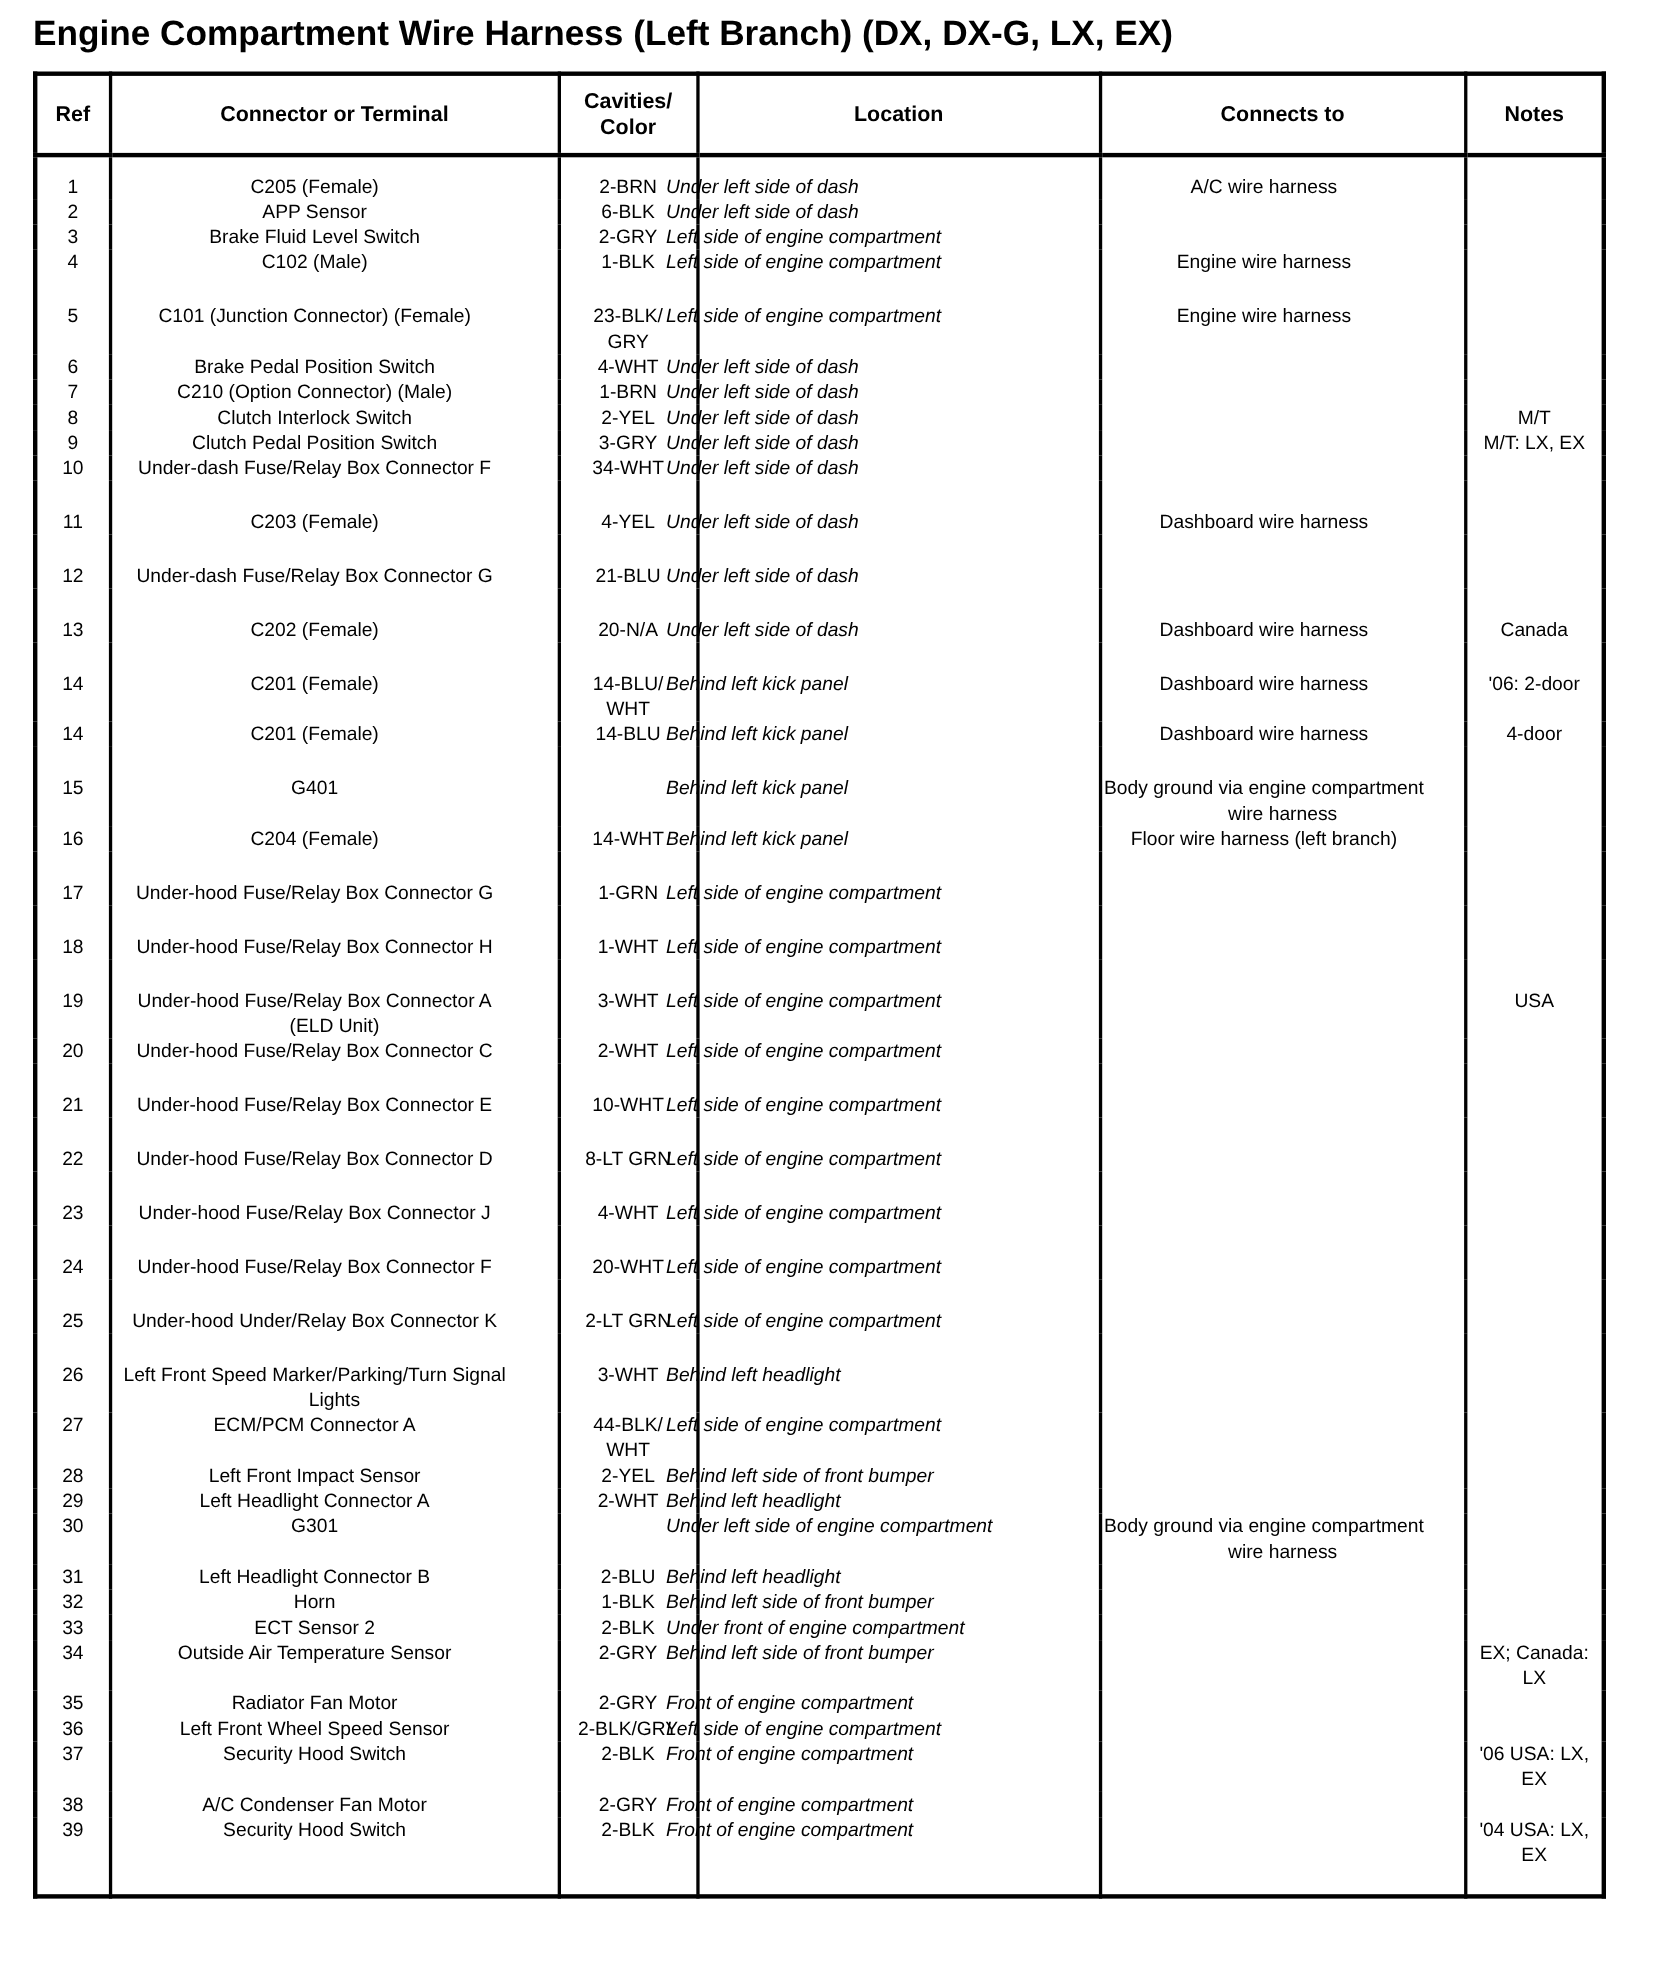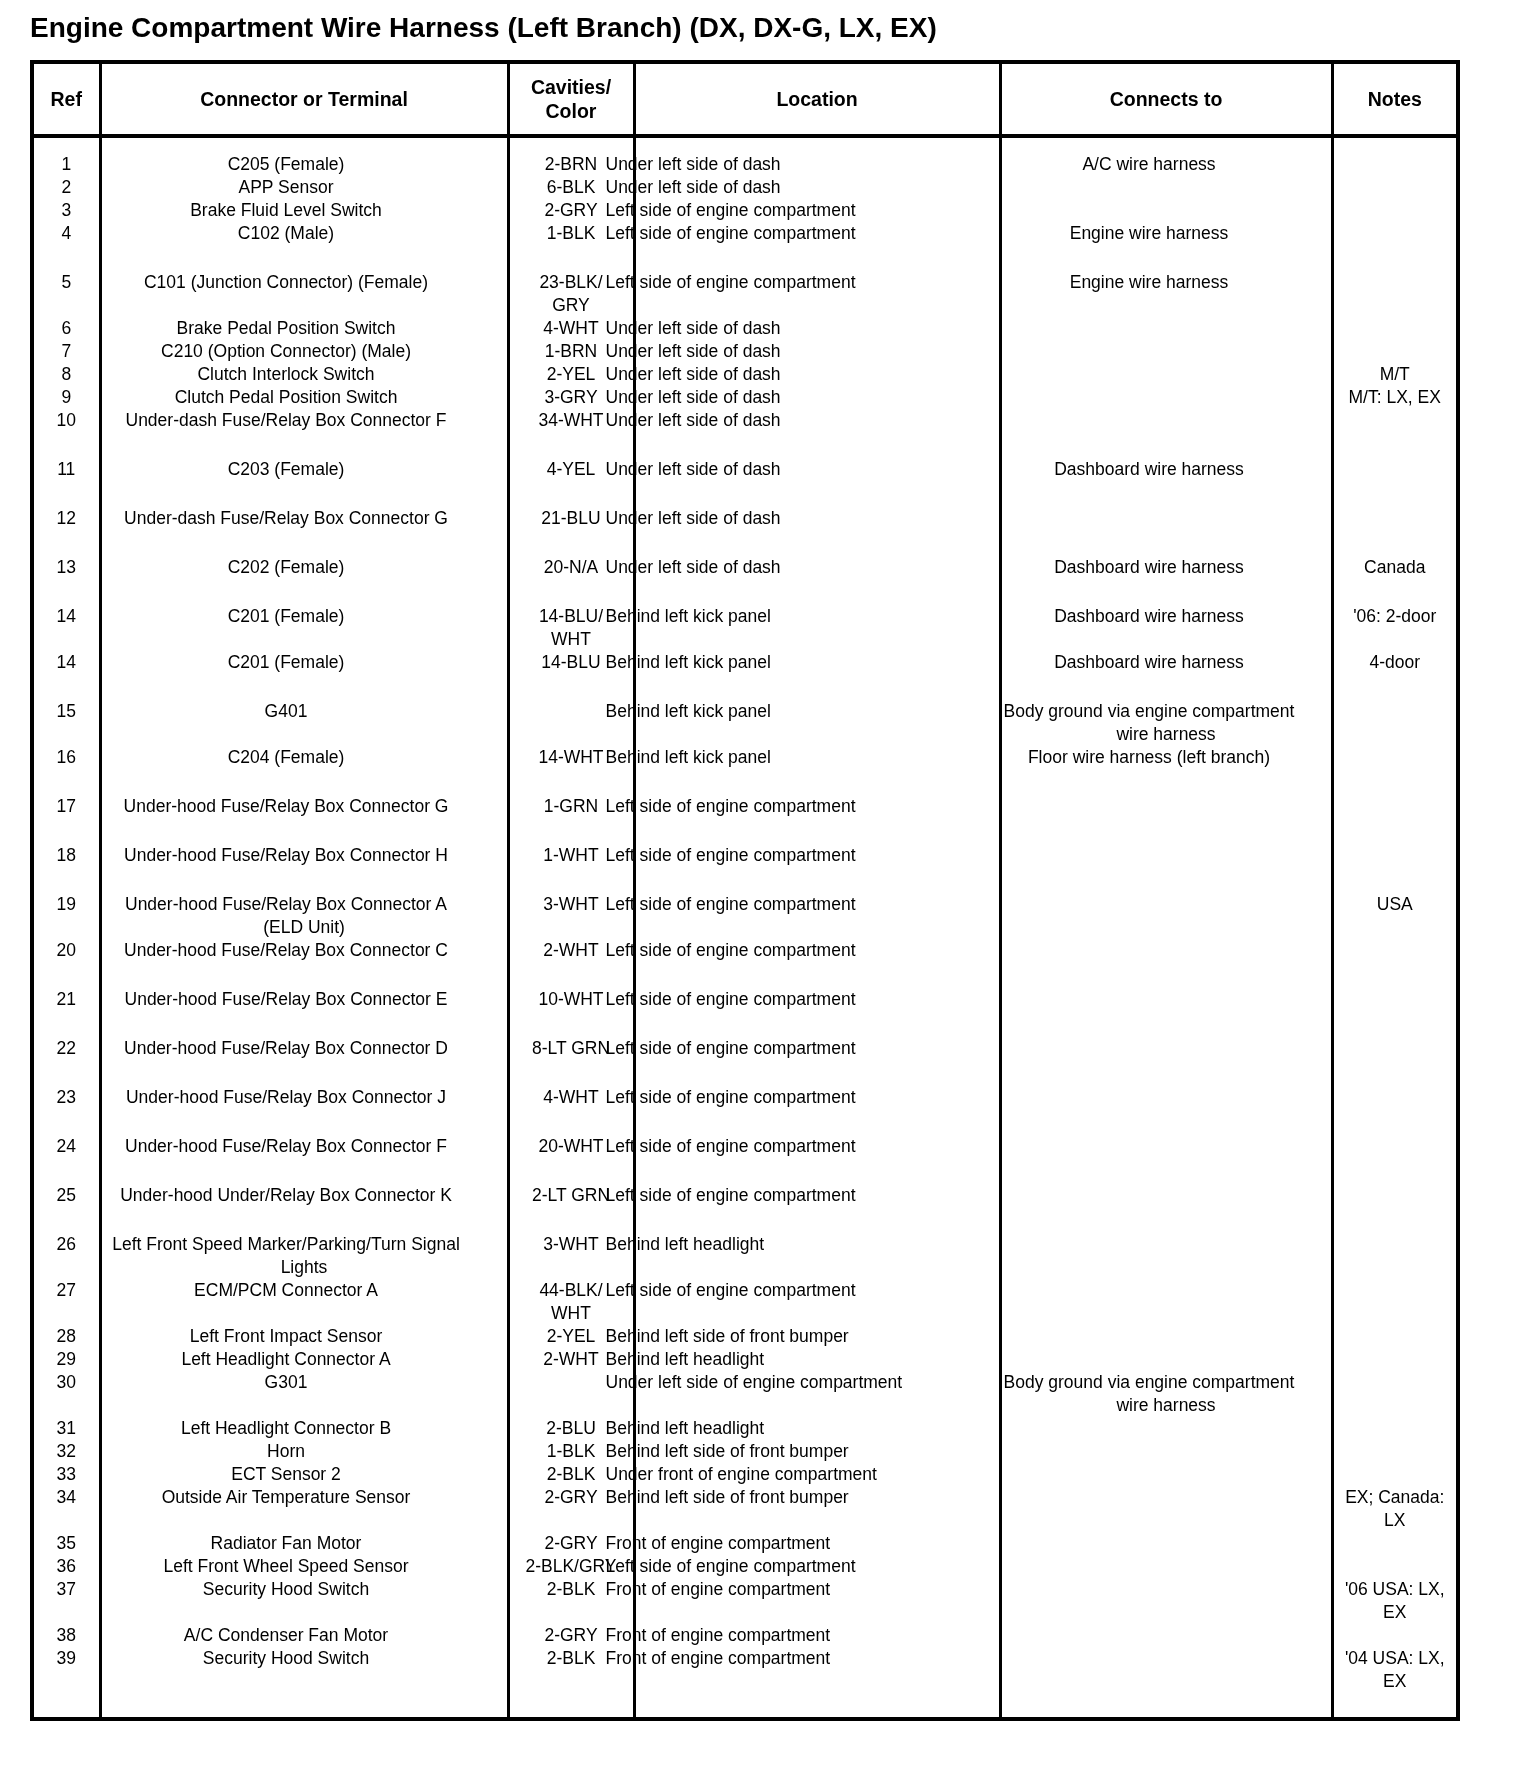--- a/index.html
+++ b/index.html
@@ -11,21 +11,21 @@
   }
   body {
     width: 1520px;
     height: 1792px;
     overflow: hidden;
   }
   .page {
     padding: 12px 0 0 30px;
   }
   .page-title {
-    font-size: 28px;
+    font-size: 32px;
     font-weight: bold;
     letter-spacing: 0px;
     margin: 0 0 16px 0;
     white-space: nowrap;
   }
   table.harness {
     border-collapse: collapse;
     table-layout: fixed;
     border: 4px solid #000;
     width: 1426px;
@@ -47,21 +47,21 @@
     border-top: none;
     border-bottom: none;
     vertical-align: top;
     font-size: 17.5px;
     line-height: 23px;
     white-space: pre-line;
     padding: 0 4px;
   }
   
   td.c-connector { text-align: center; padding-left: 47px; text-indent: -36px; padding-right: 6px; }
-  td.c-location  { text-align: left; padding-left: 44px; text-indent: -34px; }
+  td.c-location  { text-align: left; padding-left: 44px; text-indent: -34px; font-style: italic; }
   td.c-connects  { text-align: center; padding-left: 44px; text-indent: -34px; }
   td.c-ref, td.c-cavities, td.c-notes { text-align: center; }
   tbody tr.gap td { padding-top: 26px; }
   tbody tr:first-child td { padding-top: 15px; }
   tbody tr:last-child td { padding-bottom: 24px; }
 </style>
 </head>
 <body>
 
 <div class="page">

